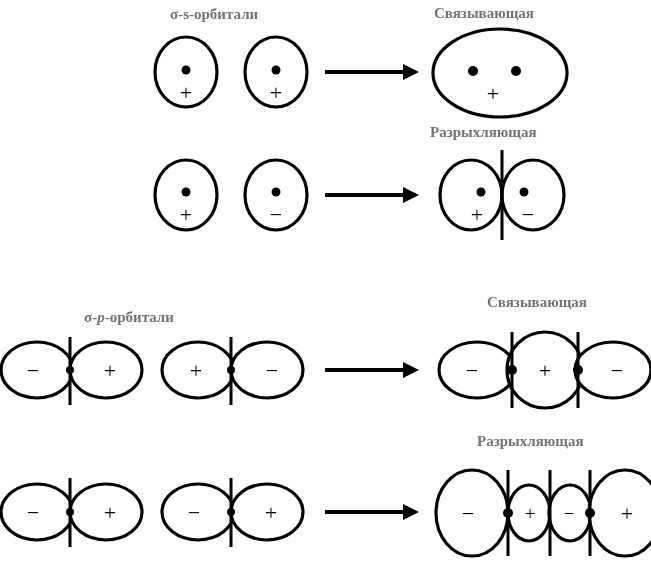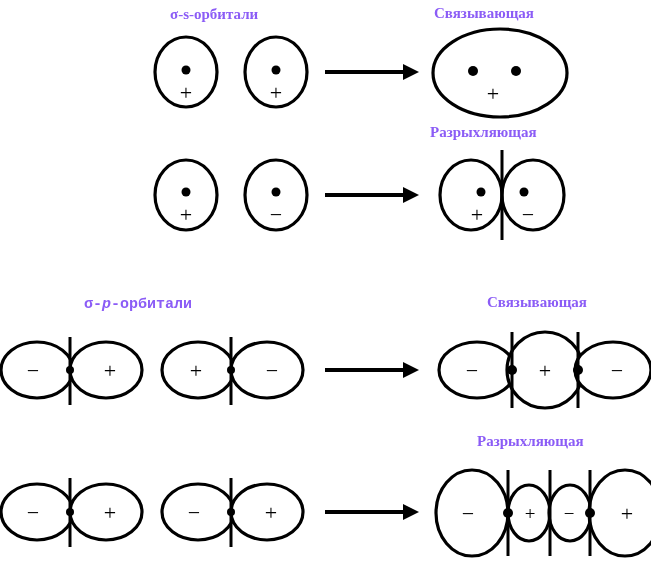--- a/index.html
+++ b/index.html
@@ -9,21 +9,21 @@
     color:#000;
   }
   #stage{position:absolute;left:0;top:0;width:651px;height:563px;}
   .lbl{
     position:absolute;
     font-family:"Liberation Serif","DejaVu Serif",serif;
     font-weight:bold;
     font-size:15px;
     line-height:16px;
     white-space:nowrap;
-    color:#8b5cf6;
+    color:#737373;
     text-align:right;
   }
   .lbl .ital{font-style:italic;}
   svg{position:absolute;left:0;top:0;}
   .orb{fill:#ffffff;stroke:#000000;stroke-width:3.2;}
   .node{stroke:#000000;stroke-width:3;}
   .dot{fill:#000000;}
   .sign{
     font-family:"Liberation Serif","DejaVu Serif",serif;
     font-size:22px;
@@ -45,21 +45,21 @@
 <body>
 
 <div id="stage">
 
   <div class="lbl" style="left:170px;top:6px;">σ-s-орбитали</div>
 
   <div class="lbl" style="left:434px;top:5px;">Связывающая</div>
 
   <div class="lbl" style="left:430px;top:124px;">Разрыхляющая</div>
 
-  <div class="lbl" style="left:84px;top:297px;font-family:Liberation Mono, monospace;"><span>σ-</span><span class="ital">p</span><span>-орбитали</span></div>
+  <div class="lbl" style="left:84px;top:309px;"><span>σ-</span><span class="ital">p</span><span>-орбитали</span></div>
 
   <div class="lbl" style="left:487px;top:294px;">Связывающая</div>
 
   <div class="lbl" style="left:477px;top:433px;">Разрыхляющая</div>
 
   <svg width="651" height="563" viewBox="0 0 651 563">
 
     <g>
       <ellipse class="orb" cx="186" cy="72" rx="31" ry="35"></ellipse>
       <circle class="dot" cx="186" cy="70" r="4.5"></circle>

